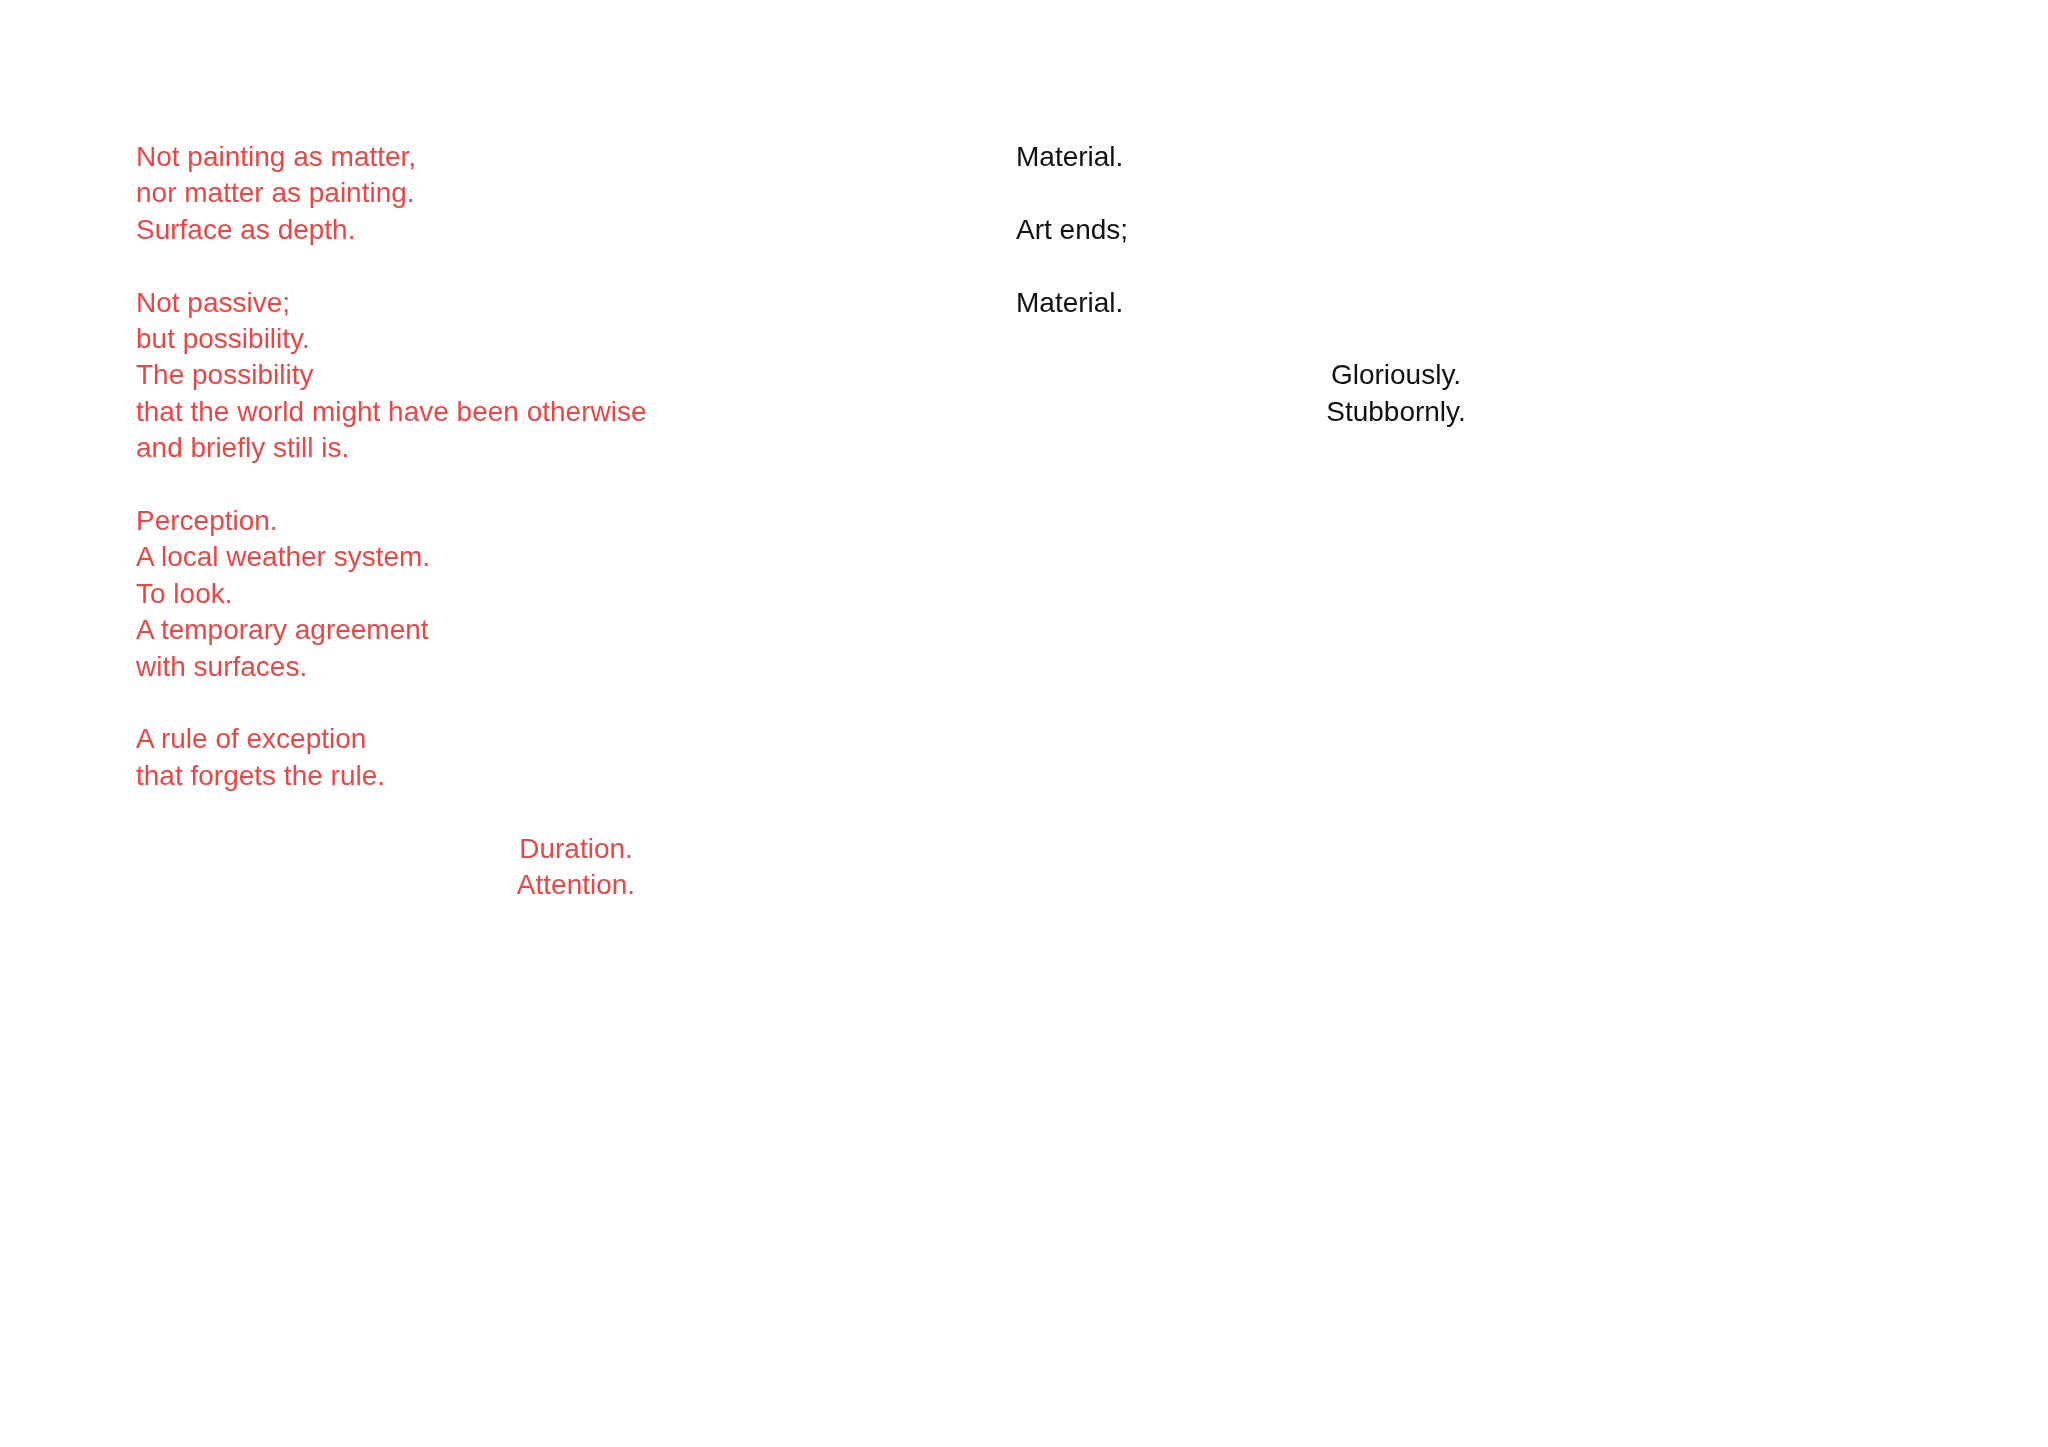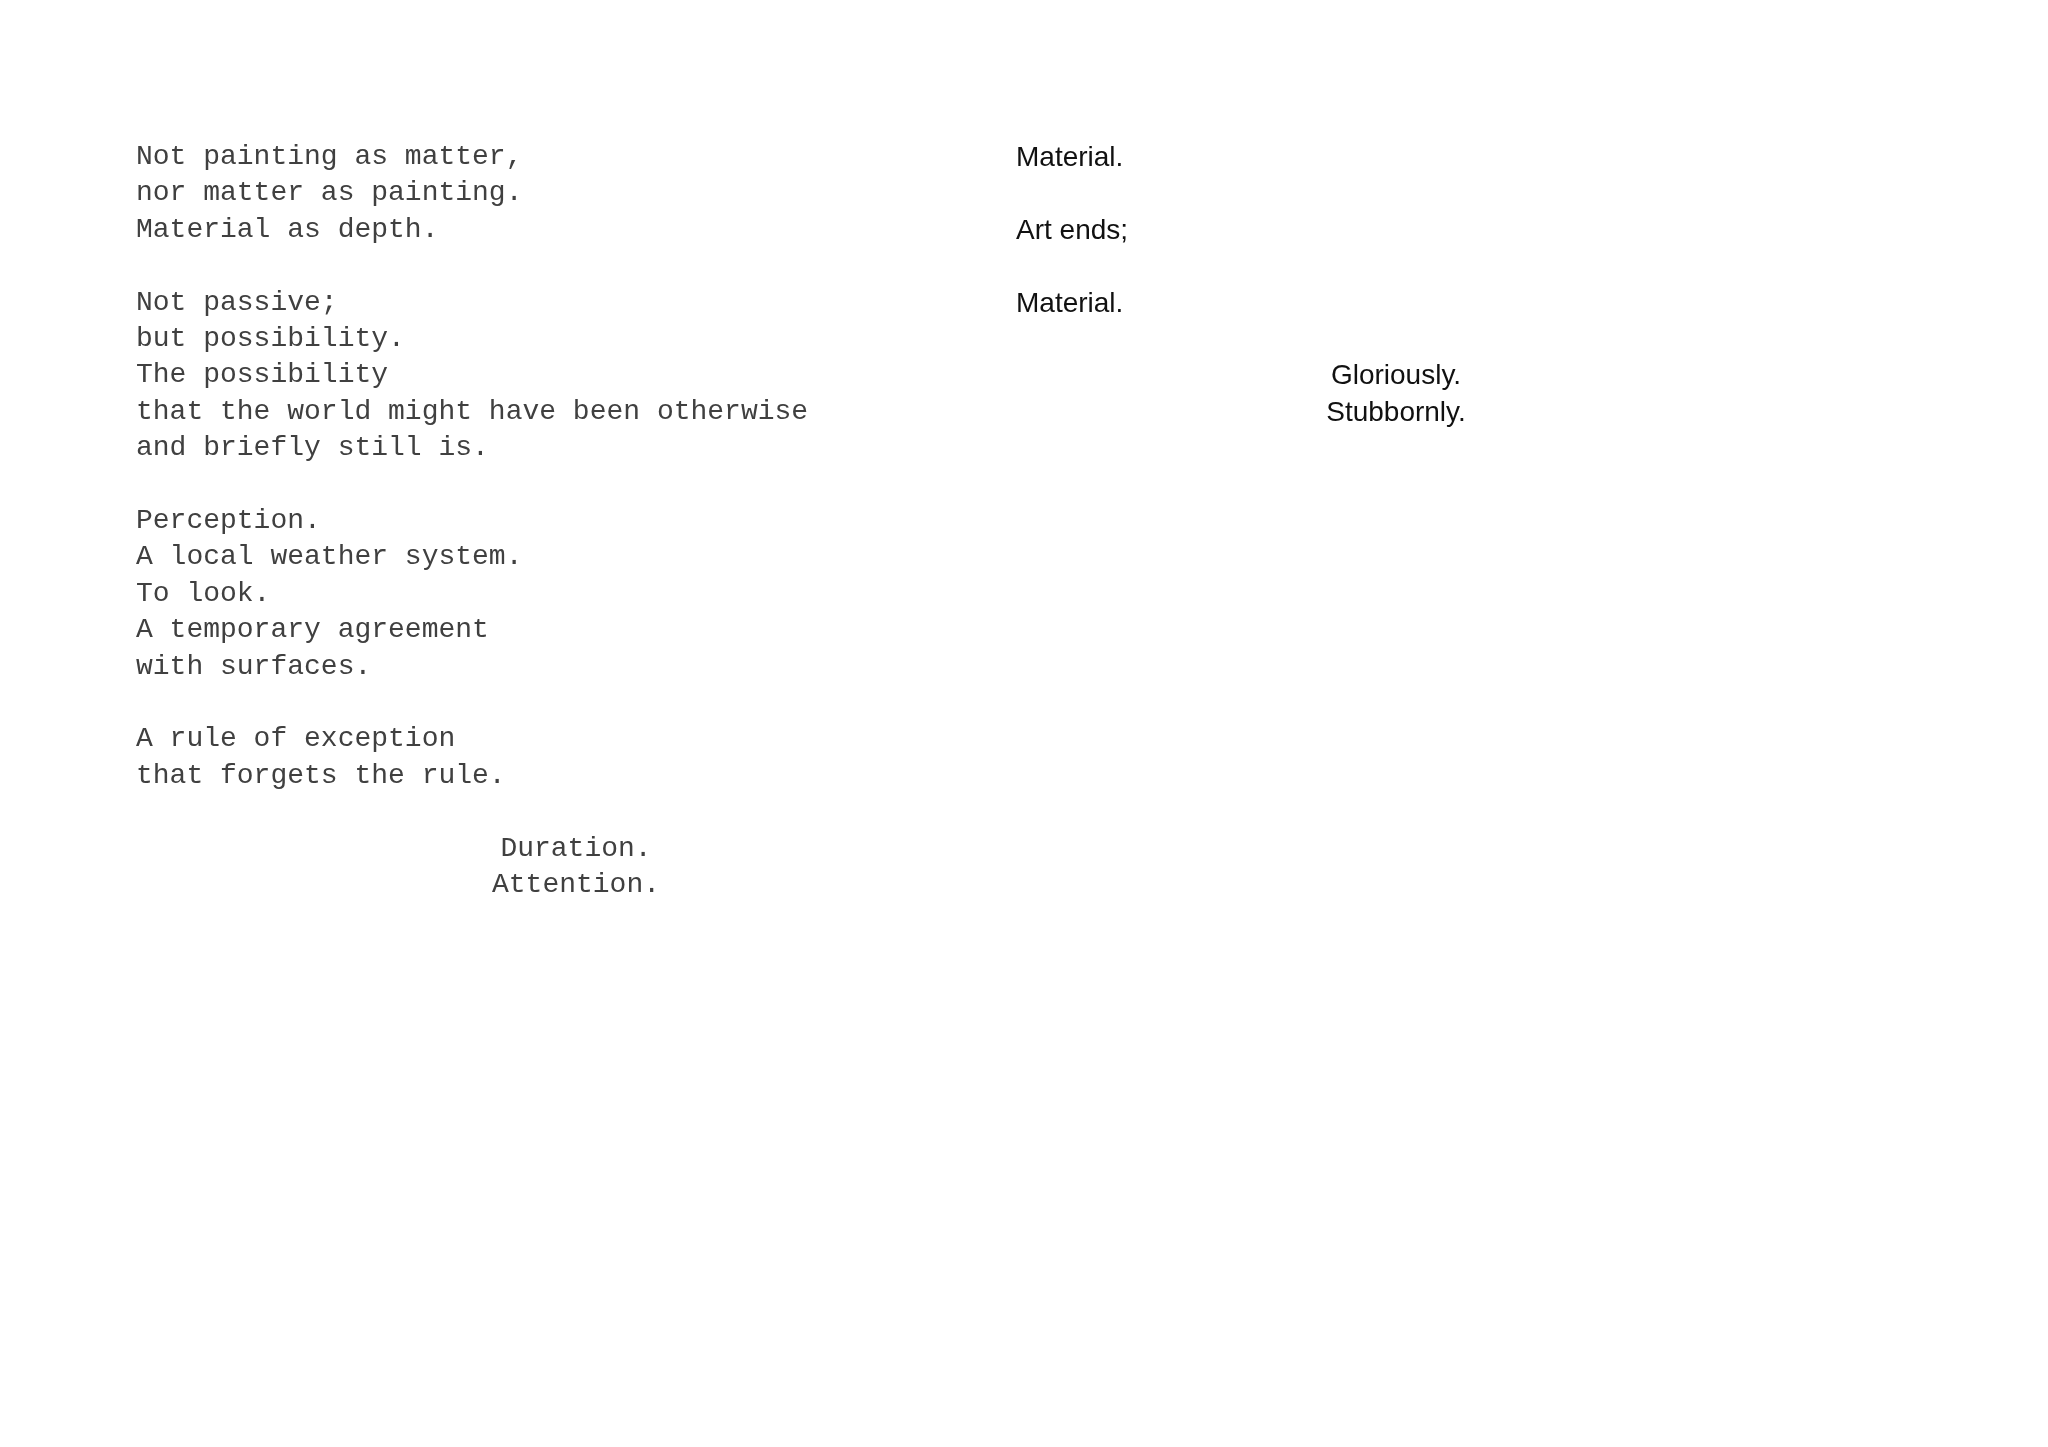--- a/index.html
+++ b/index.html
@@ -45,25 +45,25 @@
   }
   .poem-line {
     display: block;
     white-space: nowrap;
   }
 </style>
 </head>
 <body style="background: rgb(255, 255, 255);">
 
 <div class="page">
-  <div class="poem-column poem-column-left" style="color: #404040; font-family: Liberation Mono, monospace;">
+  <div class="poem-column poem-column-left" style="color: #ef4444;">
       <p class="stanza">
         <span class="poem-line">Not painting as matter,</span>
         <span class="poem-line">nor matter as painting.</span>
-        <span class="poem-line">Material as depth.</span>
+        <span class="poem-line">Surface as depth.</span>
       </p>
       <p class="stanza">
         <span class="poem-line">Not passive;</span>
         <span class="poem-line">but possibility.</span>
         <span class="poem-line">The possibility</span>
         <span class="poem-line">that the world might have been otherwise</span>
         <span class="poem-line">and briefly still is.</span>
       </p>
       <p class="stanza">
         <span class="poem-line">Perception.</span>

